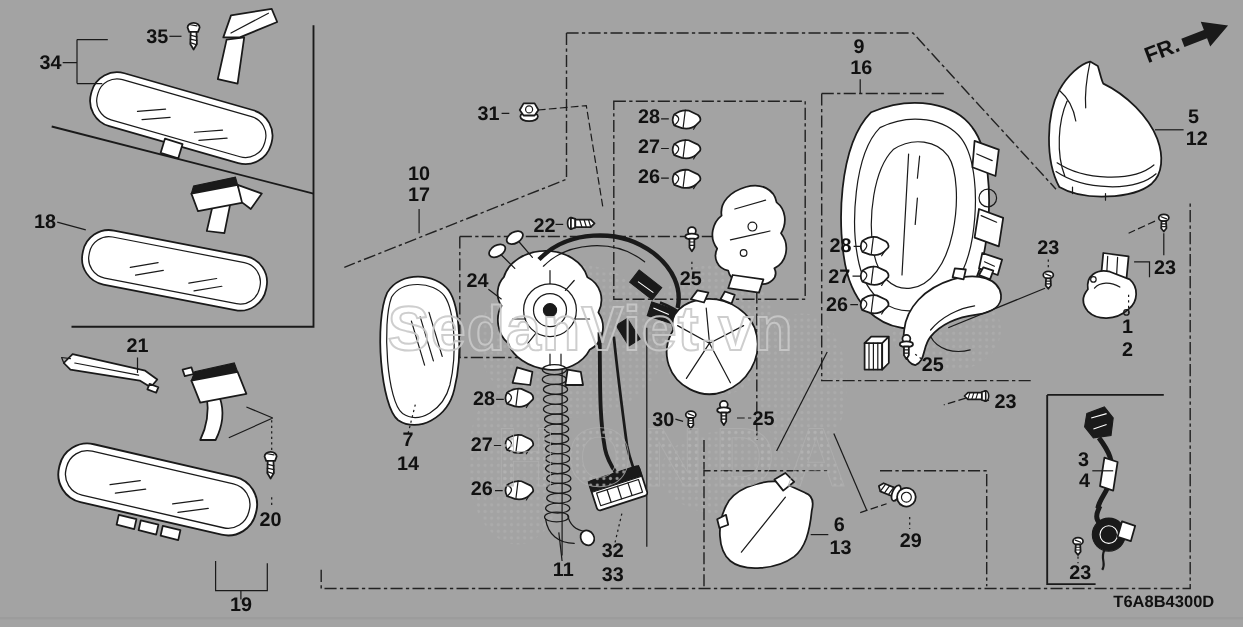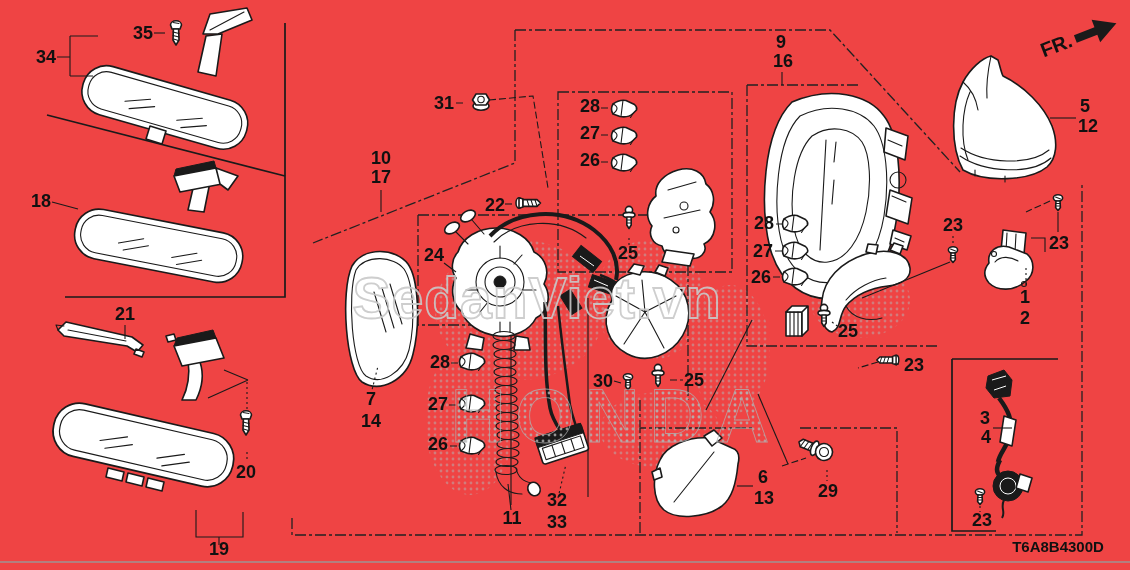--- a/index.html
+++ b/index.html
@@ -1,16 +1,16 @@
 <!DOCTYPE html>
 <html><head>
 <meta charset="utf-8">
 <style>
   html,body{margin:0;padding:0;background:#fff;}
-  .stage{width:1130px;height:570px;position:relative;background:#ef4444;overflow:hidden;
+  .stage{width:1130px;height:570px;position:relative;background:#a3a3a3;overflow:hidden;
          font-family:"Liberation Sans",sans-serif;}
   svg{display:block;}
   .p   {fill:#ffffff;stroke:#1a1a1a;stroke-width:1.6;stroke-linejoin:round;stroke-linecap:round;}
   .d   {fill:none;stroke:#1a1a1a;stroke-width:1.1;stroke-linejoin:round;stroke-linecap:round;}
   .dk  {fill:#1a1a1a;stroke:#1a1a1a;stroke-width:1;}
   .wd  {fill:none;stroke:#ffffff;stroke-width:1;}
   .ld  {fill:none;stroke:#1a1a1a;stroke-width:1.1;}
   .dot {stroke-dasharray:2 3;}
   .dsh {stroke-dasharray:7 3;}
   .box {fill:none;stroke:#222222;stroke-width:1.3;stroke-dasharray:11 3 3 3;}

